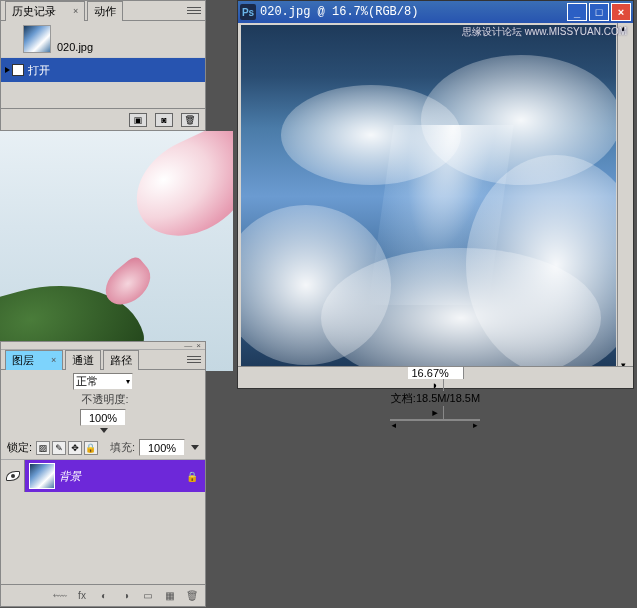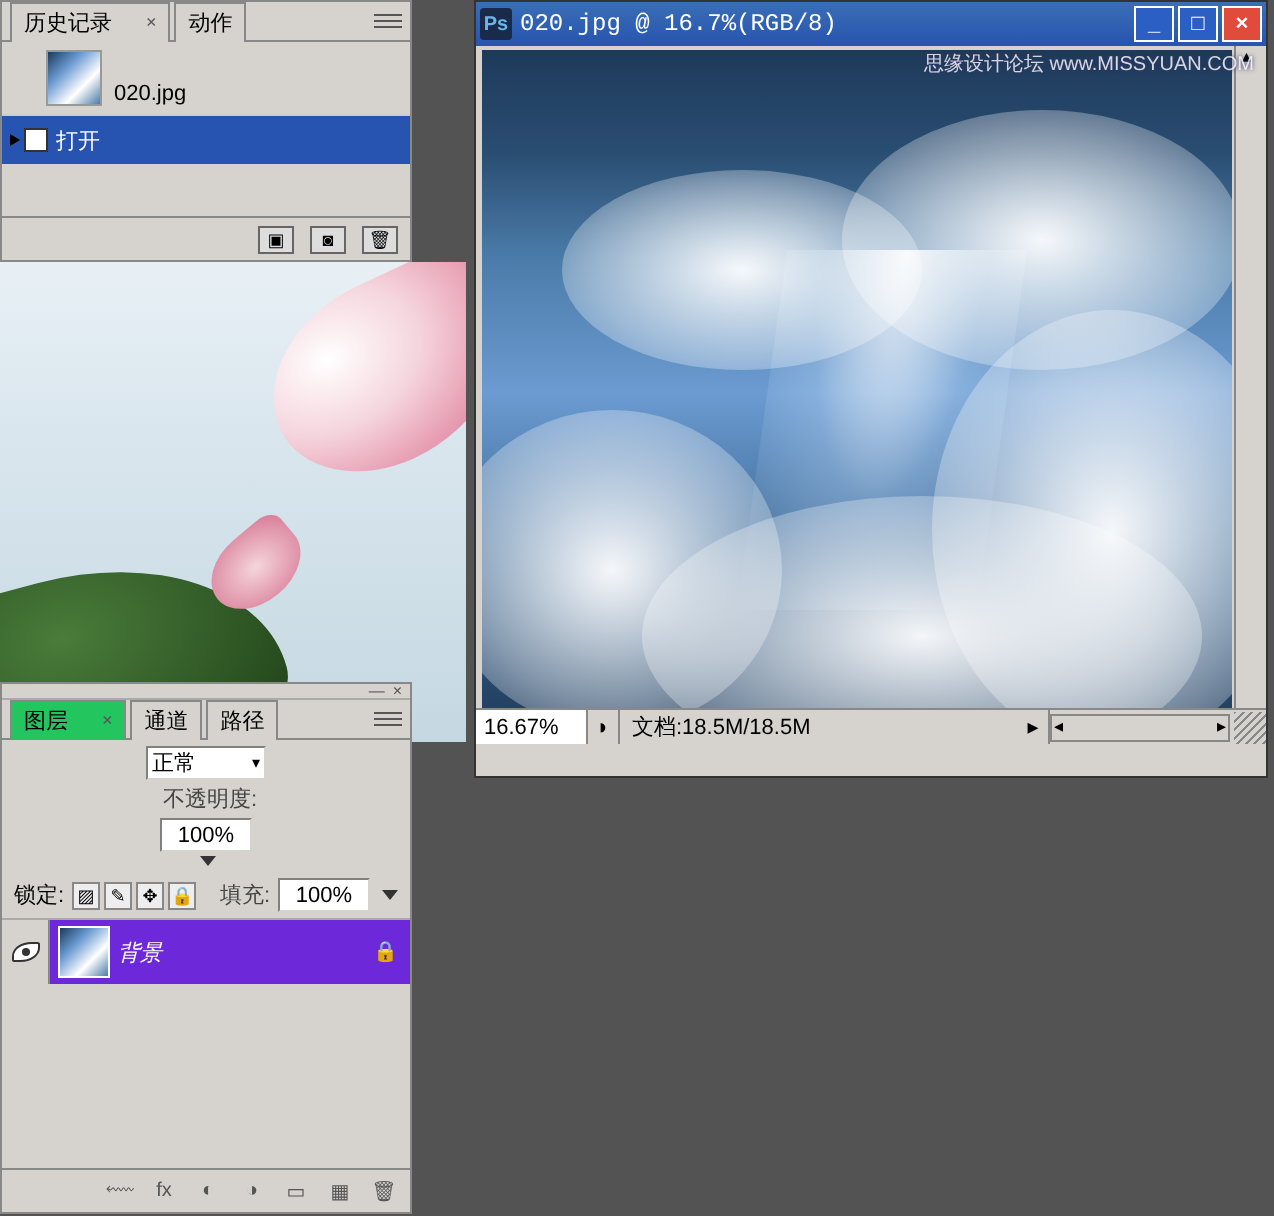--- a/index.html
+++ b/index.html
@@ -24,21 +24,21 @@
 .flower-bg { position: absolute; left: 0; top: 131px; width: 233px; height: 240px; background: linear-gradient(180deg,#e8f0f5 0%,#d8e5ed 40%,#c5d8e2 100%); overflow: hidden; }
 .petal1 { position: absolute; right: -20px; top: 10px; width: 120px; height: 90px; background: radial-gradient(ellipse at 30% 30%,#fff 0%,#f5d5dd 40%,#e8a0b5 70%,#d67590 100%); border-radius: 60% 10% 60% 50%; transform: rotate(-25deg); }
 .petal2 { position: absolute; right: 80px; top: 135px; width: 50px; height: 35px; background: radial-gradient(ellipse,#f5d5dd,#d67590); border-radius: 50% 20% 50% 50%; transform: rotate(-40deg); }
 .leaf { position: absolute; left: -10px; bottom: -10px; width: 150px; height: 100px; background: radial-gradient(ellipse at 30% 30%,#4a7c3a,#1f4018); border-radius: 10% 80% 30% 60%; transform: rotate(-15deg); }
 
 
 .layers-panel { position: absolute; left: 0; top: 341px; width: 206px; height: 266px; background: #d6d3ce; border: 1px solid #888; }
 .layers-handle { height: 8px; background: #d6d3ce; border-bottom: 1px solid #aaa; display: flex; justify-content: flex-end; align-items: center; padding-right: 4px; gap: 4px; }
 .layers-handle span { font-size: 8px; color: #555; }
 .layers-tabs { display: flex; border-bottom: 1px solid #888; height: 20px; align-items: center; padding-left: 4px; }
-.layers-tabs .panel-tab.active { background: #22c55e; }
+.layers-tabs .panel-tab.active { background: #7dd3fc; }
 .layers-controls { padding: 3px 6px; display: flex; align-items: center; gap: 2px; flex-direction: column; }
 .blend-select { width: 60px; height: 17px; border: 1px inset #d6d3ce; background: #fff; font-size: 11px; padding-left: 2px; display: flex; align-items: center; justify-content: space-between; }
 .blend-select::after { content: "▾"; font-size: 8px; margin-right: 2px; }
 .opacity-label { margin-left: 4px; color: #444; }
 .opacity-field { width: 46px; height: 17px; border: 1px inset #d6d3ce; background: #fff; display: flex; align-items: center; justify-content: center; }
 .tri-down { width: 0; height: 0; border-top: 5px solid #333; border-left: 4px solid transparent; border-right: 4px solid transparent; margin-left: 2px; }
 .lock-row { padding: 3px 6px; display: flex; align-items: center; gap: 4px; border-bottom: 1px solid #aaa; }
 .lock-icons { display: flex; gap: 2px; }
 .lock-icons span { width: 14px; height: 14px; border: 1px solid #888; background: #eee; display: flex; align-items: center; justify-content: center; font-size: 9px; }
 .layer-list { background: #d6d3ce; }
@@ -67,21 +67,21 @@
 .cloud { position: absolute; background: radial-gradient(ellipse,rgba(255,255,255,0.95),rgba(255,255,255,0.4) 60%,transparent); border-radius: 50%; }
 .c1 { left: 40px; top: 60px; width: 180px; height: 100px; }
 .c2 { left: 180px; top: 30px; width: 200px; height: 130px; }
 .c3 { left: -20px; top: 180px; width: 170px; height: 160px; }
 .c4 { right: -30px; top: 130px; width: 180px; height: 220px; }
 .c5 { left: 80px; bottom: -20px; width: 280px; height: 140px; }
 .rays { position: absolute; left: 140px; top: 100px; width: 120px; height: 180px; background: radial-gradient(ellipse at top,rgba(255,255,255,0.9),rgba(200,225,250,0.3) 50%,transparent); transform: skewX(-8deg); }
 .vbar { position: absolute; right: 0; top: 22px; bottom: 18px; width: 16px; background: #d6d3ce; border-left: 1px solid #888; }
 .vbar::before { content: "▴"; position: absolute; top: 0; left: 3px; font-size: 9px; }
 .vbar::after { content: "▾"; position: absolute; bottom: 0; left: 3px; font-size: 9px; }
-.statusbar { position: absolute; bottom: 16px; left: 0; right: 0; height: 18px; background: #d6d3ce; border-top: 1px solid #888; display: flex; align-items: center; }
+.statusbar { position: absolute; bottom: 4px; left: 0; right: 0; height: 18px; background: #d6d3ce; border-top: 1px solid #888; display: flex; align-items: center; flex-direction: column; }
 .zoom-field { width: 56px; padding: 0 4px; border-right: 1px solid #888; height: 100%; display: flex; align-items: center; background: #fff; }
 .status-arrow { width: 16px; border-right: 1px solid #888; height: 100%; display: flex; align-items: center; justify-content: center; }
 .status-info { flex: 1; padding: 0 6px; }
 .hbar { width: 90px; height: 14px; border: 1px solid #888; background: #d6d3ce; margin-right: 2px; position: relative; }
 .hbar::before { content: "◂"; position: absolute; left: 1px; top: 0; font-size: 9px; }
 .hbar::after { content: "▸"; position: absolute; right: 1px; top: 0; font-size: 9px; }
 .resize-grip { width: 16px; height: 16px; background: repeating-linear-gradient(135deg,#888 0,#888 1px,transparent 1px,transparent 3px); }
 </style>
 </head>
 <body>

